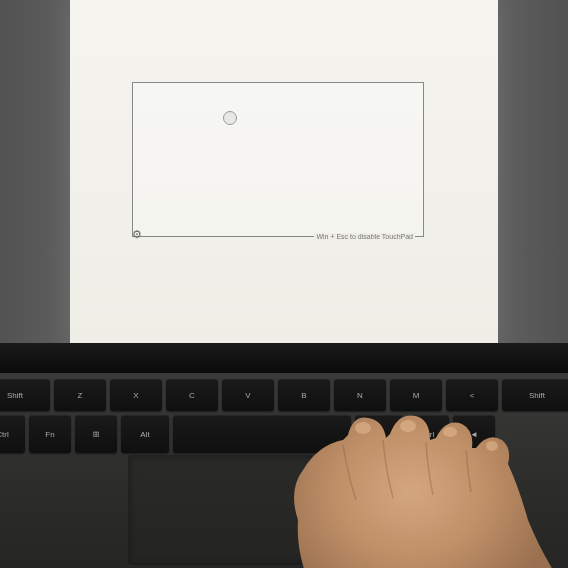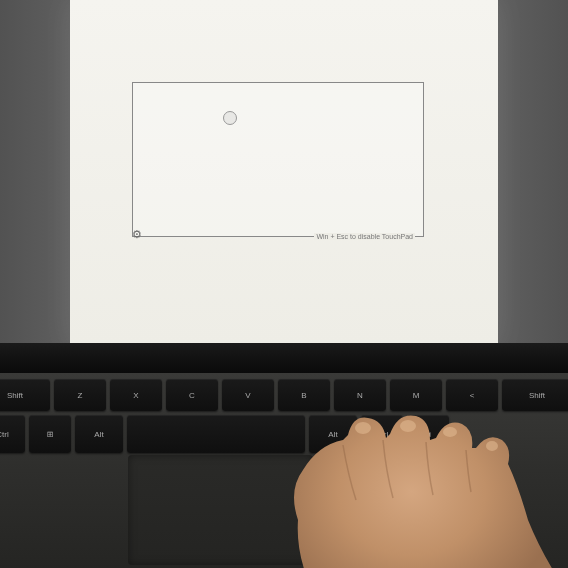--- a/index.html
+++ b/index.html
@@ -239,20 +239,21 @@
       <div class="key">V</div>
       <div class="key">B</div>
       <div class="key">N</div>
       <div class="key">M</div>
       <div class="key">&lt;</div>
       <div class="key wide">Shift</div>
     </div>
 
     <div class="key-row row2">
       <div class="key ctrl">Ctrl</div>
+      <div class="key fn">Fn</div>
       <div class="key win">⊞</div>
       <div class="key alt">Alt</div>
       <div class="key space"></div>
       <div class="key altr">Alt</div>
       <div class="key menu">Ctrl</div>
       <div class="key fn">◄</div>
     </div>
 
     <div class="trackpad"></div>
   </div>

